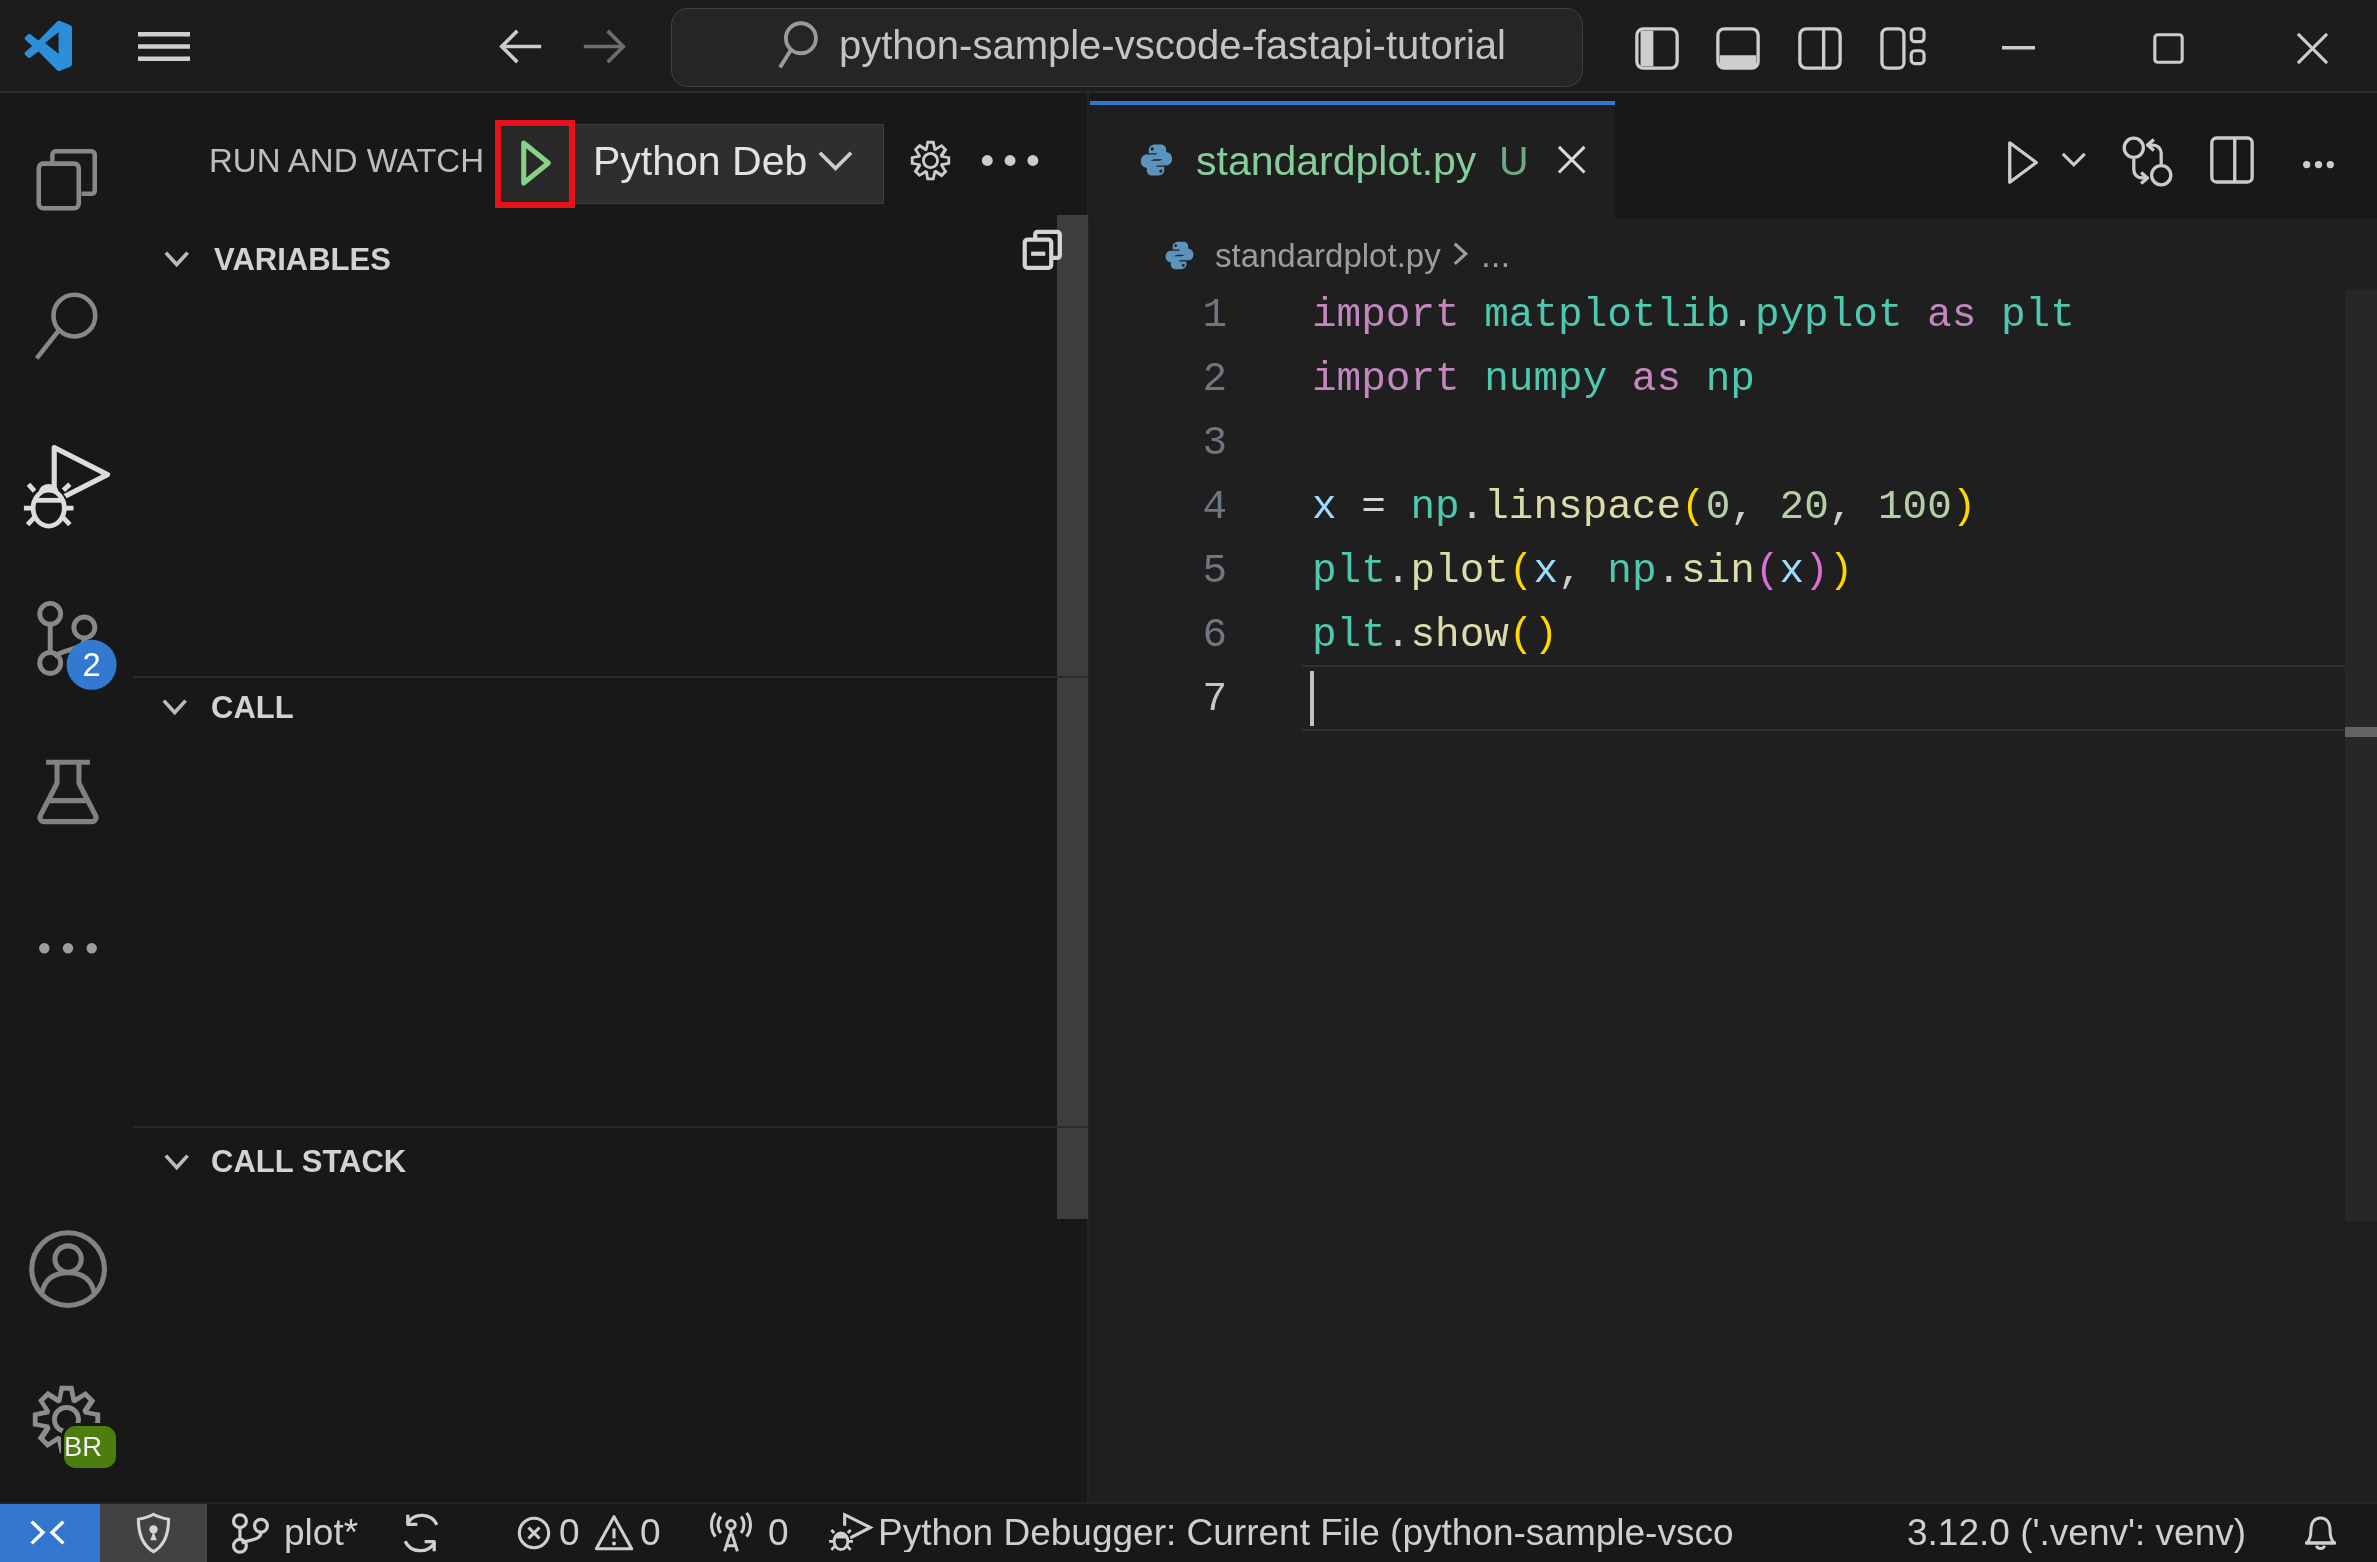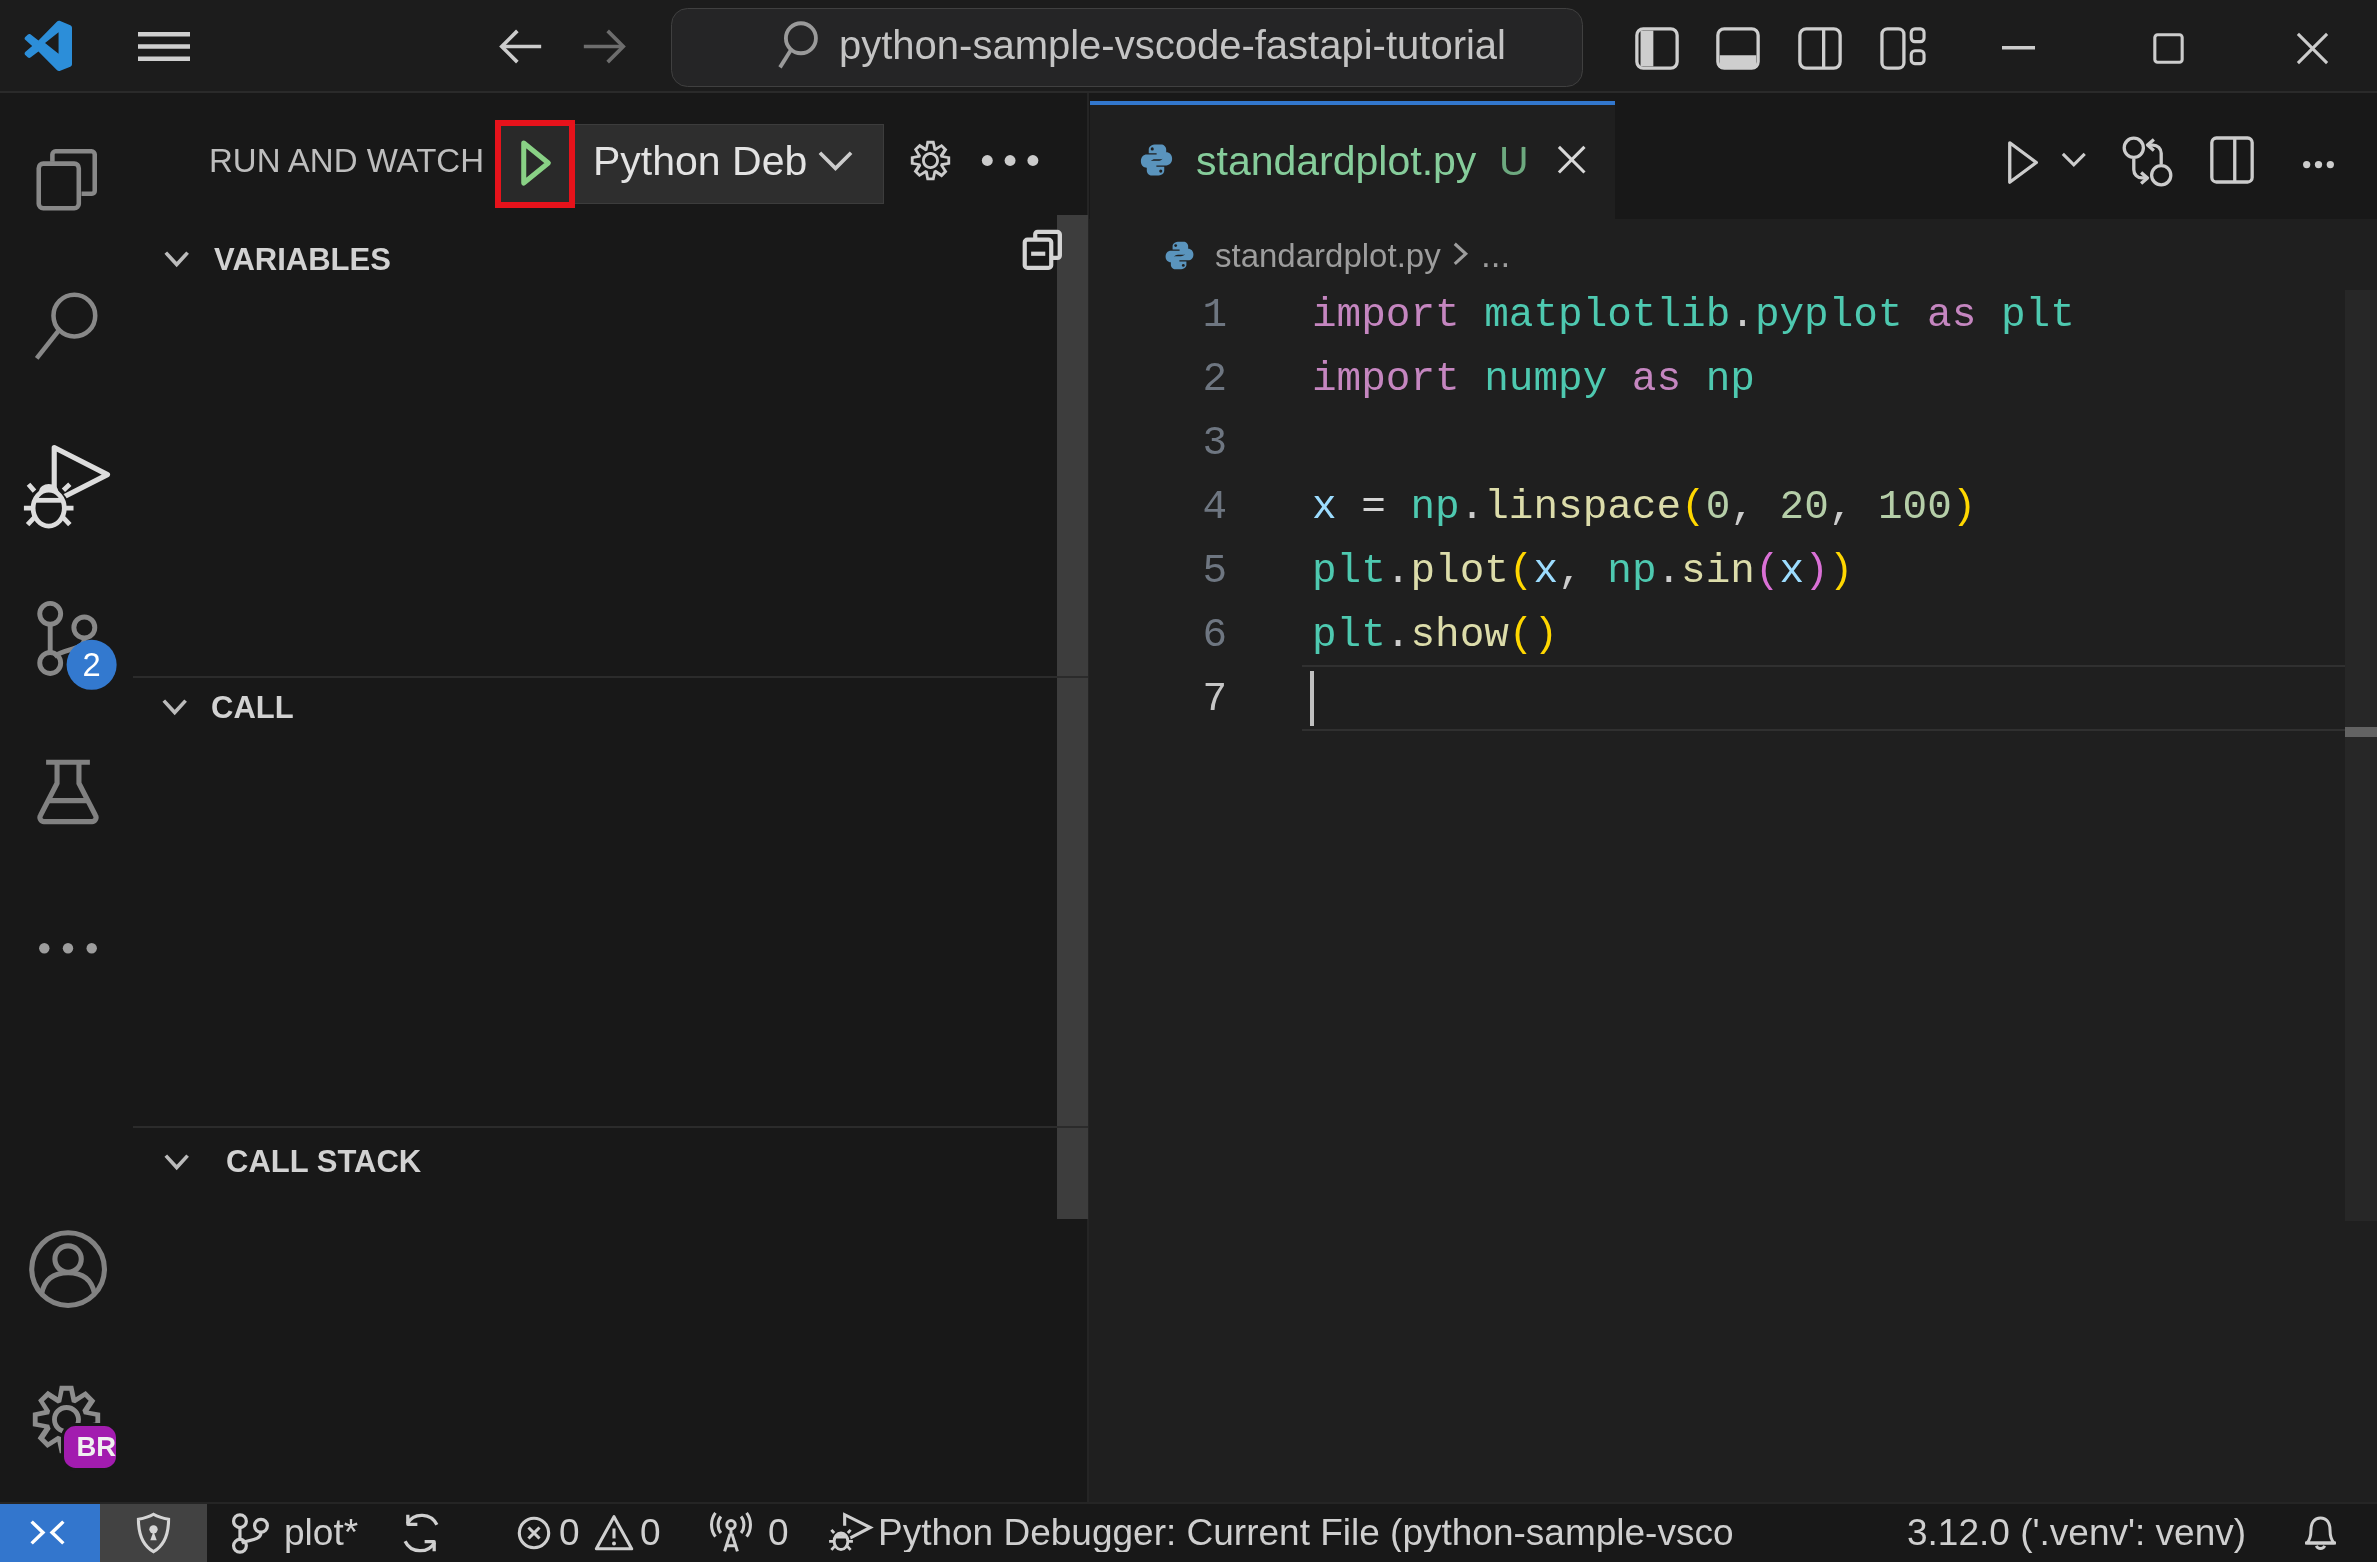--- a/index.html
+++ b/index.html
@@ -135,21 +135,21 @@
 <svg class="abs" style="left:29px;top:1230px" width="80" height="80" viewBox="0 0 88 88">
 <g fill="none" stroke="#828282" stroke-width="5.6">
 <circle cx="43" cy="43" r="40"></circle>
 <circle cx="43" cy="32" r="14.5"></circle>
 <path d="M14 70c3-16 14-23 29-23s26 7 29 23"></path>
 </g>
 </svg>
 <svg class="abs" style="left:28px;top:1381px" width="77" height="77" viewBox="0 0 16 16">
 <path fill="#8d8d8d" fill-rule="evenodd" d="M9.1 4.4 8.6 2H7.4l-.5 2.4-.7.3-2-1.3-.9.8 1.3 2-.2.7-2.4.5v1.2l2.4.5.3.8-1.3 2 .8.8 2-1.3.8.3.4 2.3h1.2l.5-2.4.8-.3 2 1.3.8-.8-1.3-2 .3-.8 2.3-.4V7.4l-2.4-.5-.3-.8 1.3-2-.8-.8-2 1.3-.7-.2zM9.4 1l.5 2.4L12 2.1l2 2-1.4 2.1 2.4.4v2.8l-2.4.5L14 12l-2 2-2.1-1.4-.5 2.4H6.6l-.5-2.4L4 13.9l-2-2 1.4-2.1L1 9.4V6.6l2.4-.5L2.1 4l2-2 2.1 1.4.4-2.4h2.8zm.6 7c0 1.1-.9 2-2 2s-2-.9-2-2 .9-2 2-2 2 .9 2 2zm1 0c0 1.7-1.3 3-3 3s-3-1.3-3-3 1.3-3 3-3 3 1.3 3 3z"></path>
 </svg>
-<div class="abs" style="left:61px;top:1423px;width:58px;height:48px;background:#a21caf;border:3.7px solid #181818;border-radius:14.6px;color:#f0f0f0;font-size:27.4px;font-weight:bold;text-align:right;line-height:41px">BR</div>
+<div class="abs" style="left:61px;top:1423px;width:58px;height:48px;background:#4d7c0f;border:3.7px solid #181818;border-radius:14.6px;color:#f0f0f0;font-size:27.4px;font-weight:normal;text-align:left;line-height:41px">BR</div>
 
 <div class="abs" style="left:209px;top:144px;font-size:33px;line-height:33px;color:#bdbdbd">RUN AND WATCH</div>
 <div class="abs" style="left:501px;top:124px;width:73px;height:80px;background:#292929"></div>
 <div class="abs" style="left:573px;top:124px;width:311px;height:80px;background:#2e2e2e;border:0.9px solid #3c3c3c"></div>
 <svg class="abs" style="left:521px;top:139px" width="31" height="48" viewBox="0 0 34 52">
 <path d="M3 4 30 26 3 48Z" fill="none" stroke="#89d185" stroke-width="5.5" stroke-linejoin="round"></path>
 </svg>
 <div class="abs" style="left:495px;top:120px;width:80px;height:88px;border:6.4px solid #e6121b"></div>
 <div class="abs" style="left:593px;top:139px;font-size:41px;line-height:44px;color:#e3e3e3">Python Deb</div>
 <svg class="abs" style="left:817px;top:150px" width="37" height="22" viewBox="0 0 40 24">
@@ -183,21 +183,21 @@
 <div class="abs" style="left:133px;top:676px;width:955px;height:1.8px;background:#2b2b2b"></div>
 <svg class="abs" style="left:161px;top:697px" width="27.4" height="20" viewBox="0 0 30 22">
 <path d="M3 4l12 13L27 4" fill="none" stroke="#bbbbbb" stroke-width="4"></path>
 </svg>
 <div class="abs" style="left:211px;top:692px;font-size:31px;line-height:31px;font-weight:bold;color:#d2d2d2">CALL</div>
 
 <div class="abs" style="left:133px;top:1126px;width:955px;height:1.8px;background:#2b2b2b"></div>
 <svg class="abs" style="left:163px;top:1152px" width="27.4" height="20" viewBox="0 0 30 22">
 <path d="M3 4l12 13L27 4" fill="none" stroke="#bbbbbb" stroke-width="4"></path>
 </svg>
-<div class="abs" style="left:226px;top:1146px;font-size:31px;line-height:31px;font-weight:bold;color:#d2d2d2">CALL STACK</div>
+<div class="abs" style="left:211px;top:1146px;font-size:31px;line-height:31px;font-weight:bold;color:#d2d2d2">CALL STACK</div>
 
 <div class="abs" style="left:1090px;top:101px;width:525px;height:118px;background:#1f1f1f;border-top:4.6px solid #3277cd"></div>
 <svg class="abs" style="left:1138px;top:140px" width="37" height="40" viewBox="0 0 32 32">
 <path fill="#5a94bd" d="M15.9 2.6c-4.4 0-6.6 1.8-6.6 4.4v3.2h6.8v1.1H7.6c-2.9 0-5.1 2.3-5.1 5.7 0 3.4 2.2 5.6 5.1 5.6h2.1v-2.4c0-2.7 2.2-4.9 4.9-4.9h5.6c2.3 0 4.2-1.9 4.2-4.2V7c0-2.6-2.2-4.4-4.4-4.4h-4z"></path>
     <circle cx="12.3" cy="6.4" r="1.35" fill="#1f1f1f"></circle>
 <path fill="#5a94bd" d="M16.1 29.4c4.4 0 6.6-1.8 6.6-4.4v-3.2h-6.8v-1.1h8.5c2.9 0 5.1-2.3 5.1-5.7 0-3.4-2.2-5.6-5.1-5.6h-2.1v2.4c0 2.7-2.2 4.9-4.9 4.9h-5.6c-2.3 0-4.2 1.9-4.2 4.2V25c0 2.6 2.2 4.4 4.4 4.4h4z"></path>
     <circle cx="19.7" cy="25.6" r="1.35" fill="#1f1f1f"></circle>
 </svg>
 <div class="abs" style="left:1196px;top:139px;font-size:41px;line-height:44px;color:#86cd9b">standardplot.py</div>
 <div class="abs" style="left:1499px;top:139px;font-size:41px;line-height:44px;color:#6da97f">U</div>

